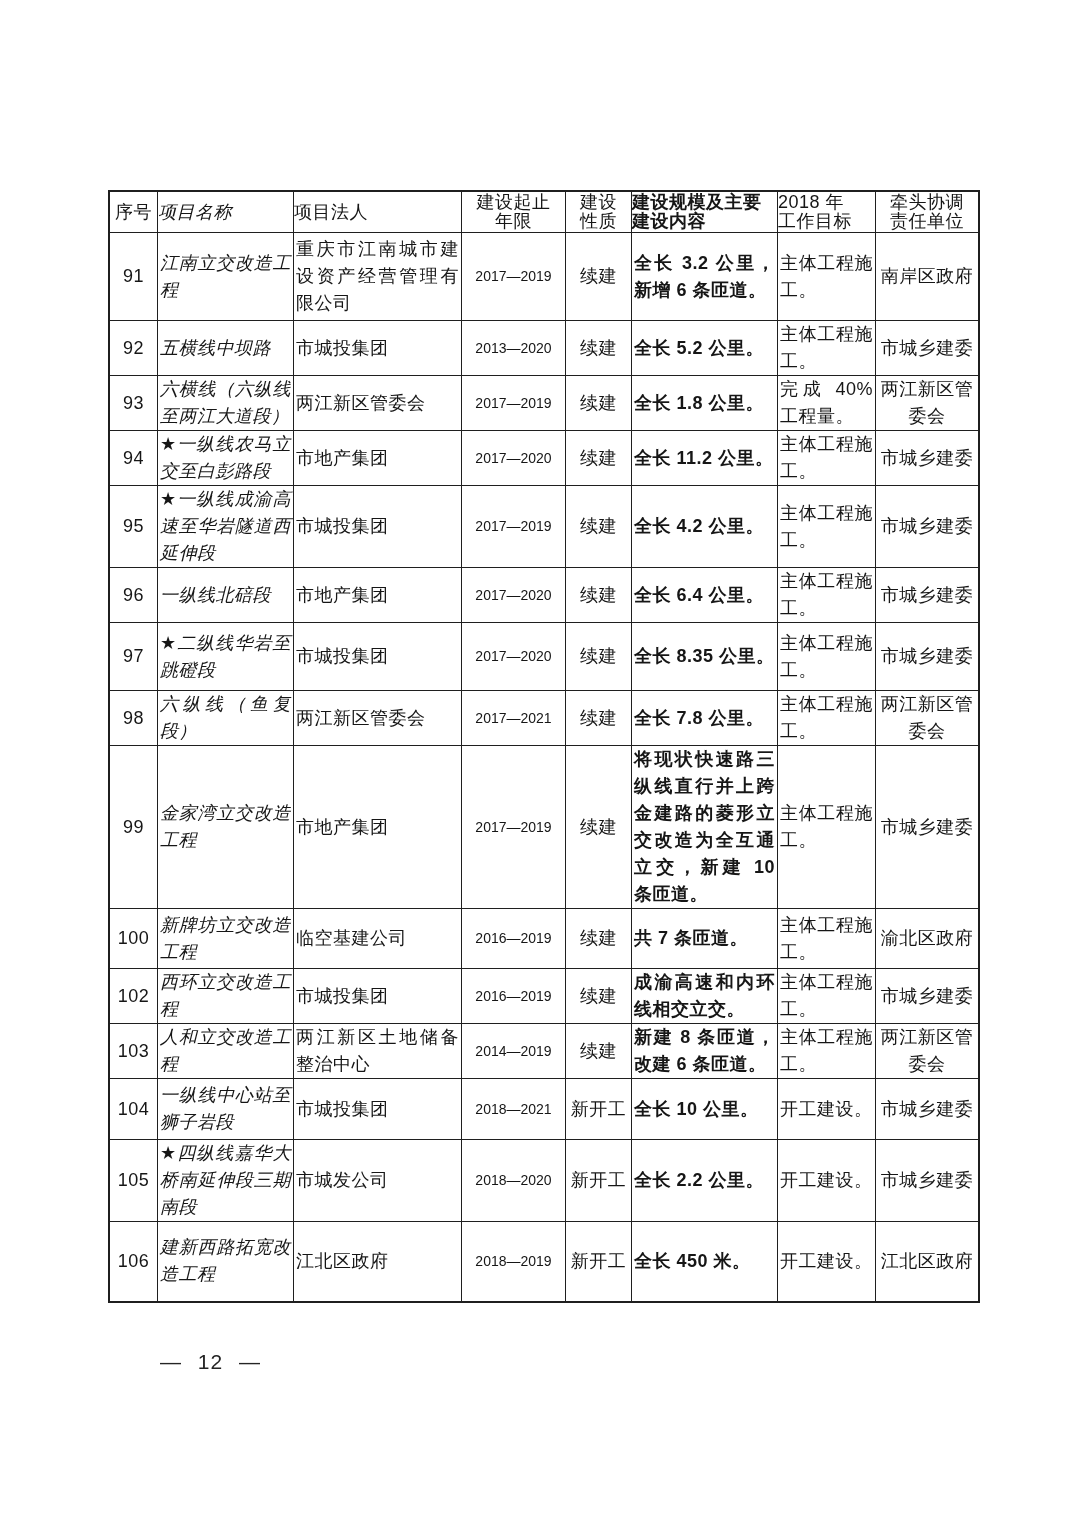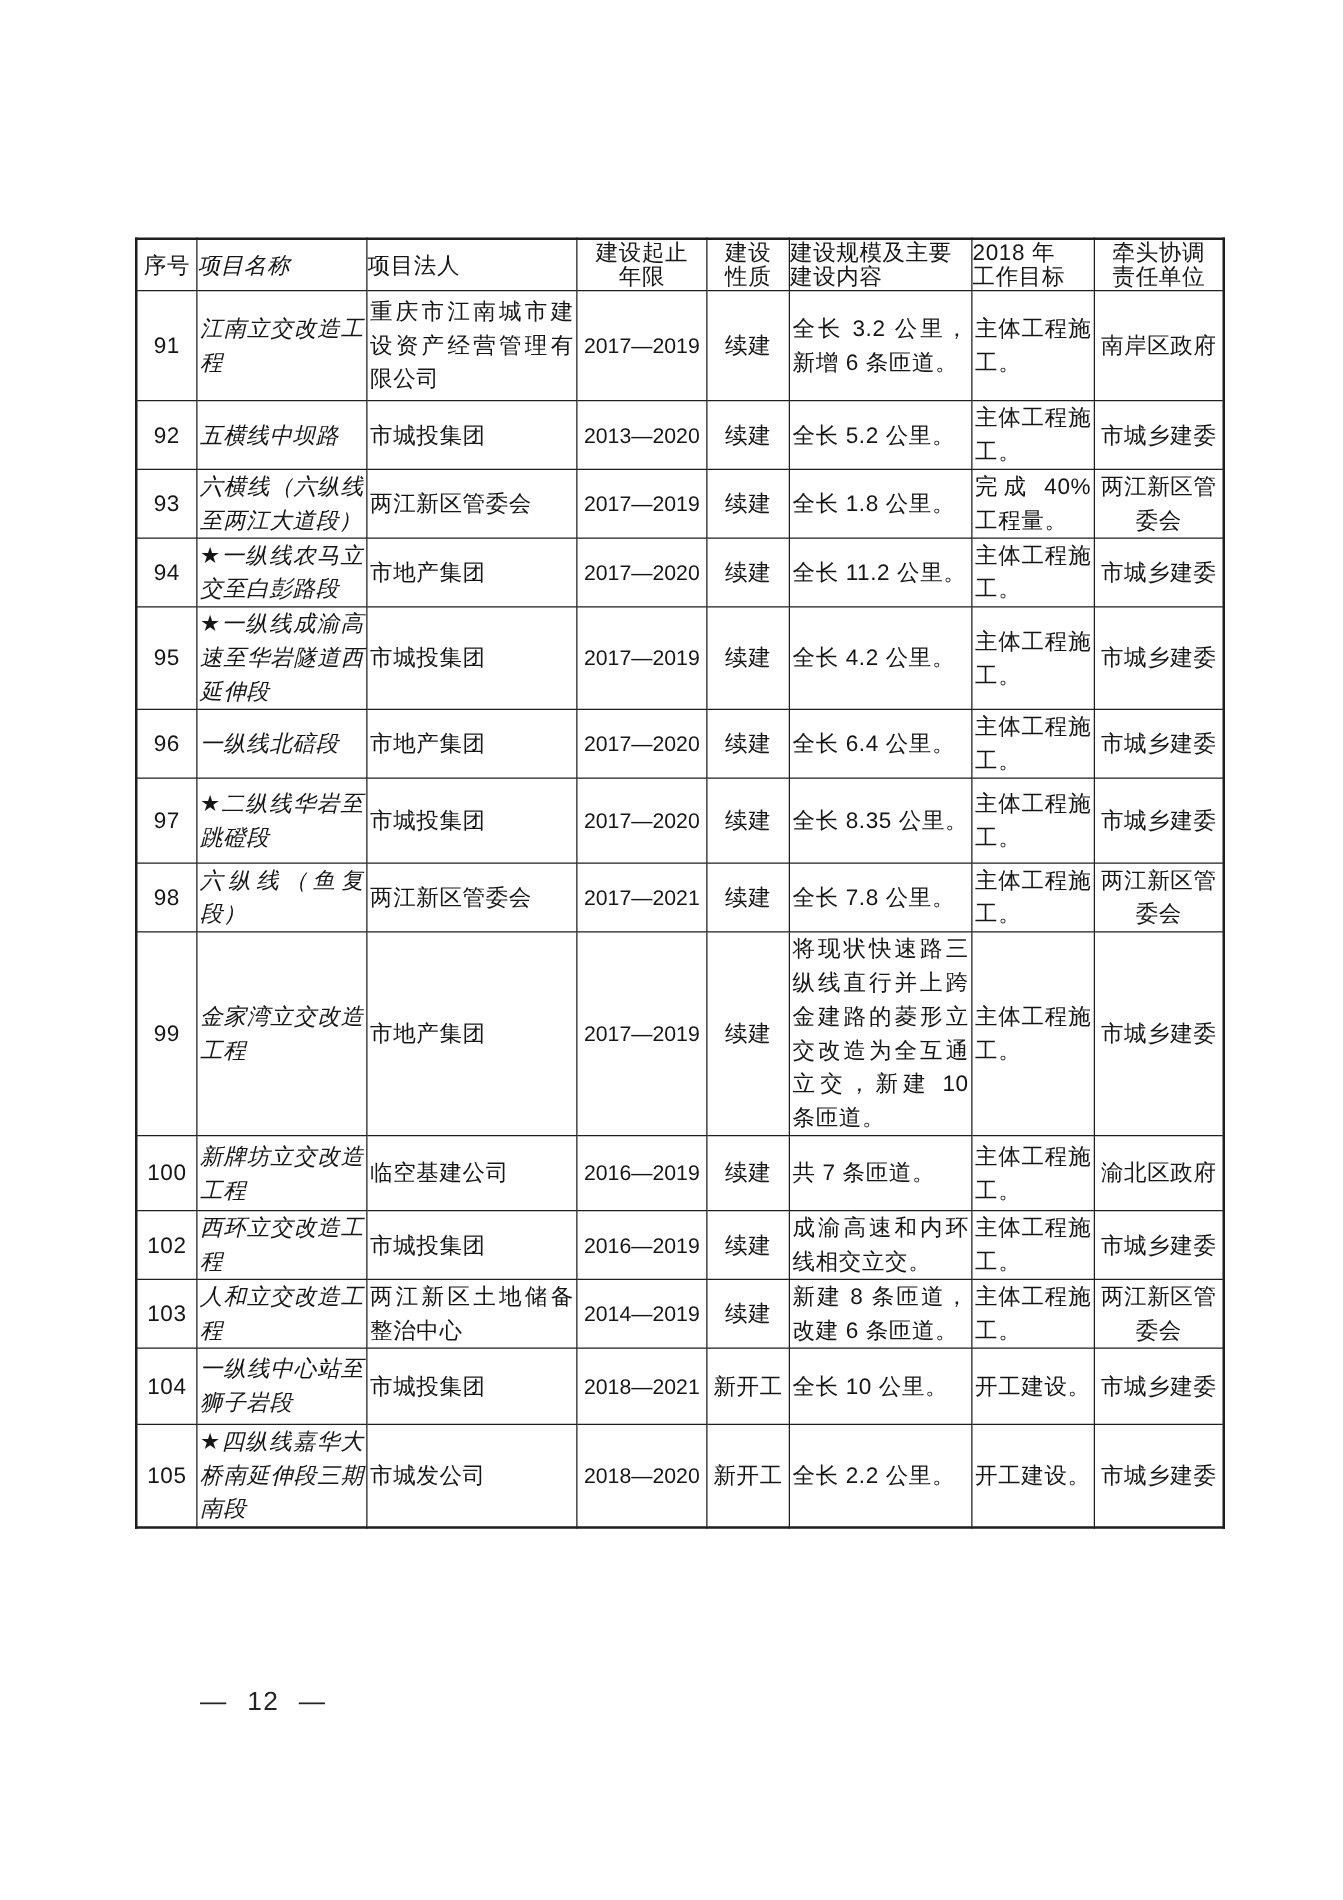--- a/index.html
+++ b/index.html
@@ -32,23 +32,23 @@
   th{
     text-align:center;
     white-space:pre-line;
     line-height:19px;
     padding:1px 0;
   }
   
   .col-no{width:47px;text-align:center;}
   .col-name{width:135px;text-align:justify;font-style:italic;}
   .col-legal{width:167px;text-align:justify;}
-  .col-years{width:103px;text-align:center;white-space:nowrap;letter-spacing:0;font-size:17px;}
+  .col-years{width:103px;text-align:center;white-space:nowrap;letter-spacing:0;font-size:14px;}
   .col-nature{width:65px;text-align:center;}
-  .col-scope{width:145px;text-align:justify;}
+  .col-scope{width:145px;text-align:justify;font-weight:bold;}
   .col-goal{width:97px;text-align:justify;}
   .col-unit{width:102px;text-align:center;}
   th.col-years,th.col-goal{font-size:18px;letter-spacing:0.5px;white-space:pre-line;}
 
   
   tbody tr:nth-child(1){height:88px;}
   tbody tr:nth-child(2){height:52px;}
   tbody tr:nth-child(3){height:53px;}
   tbody tr:nth-child(4){height:52px;}
   tbody tr:nth-child(5){height:81px;}
@@ -227,18 +227,28 @@
         <tr>
           <td class="col-no">105</td>
           <td class="col-name">★四纵线嘉华大桥南延伸段三期南段</td>
           <td class="col-legal">市城发公司</td>
           <td class="col-years">2018—2020</td>
           <td class="col-nature">新开工</td>
           <td class="col-scope">全长 2.2 公里。</td>
           <td class="col-goal">开工建设。</td>
           <td class="col-unit">市城乡建委</td>
         </tr>
+        <tr>
+          <td class="col-no">106</td>
+          <td class="col-name">建新西路拓宽改造工程</td>
+          <td class="col-legal">江北区政府</td>
+          <td class="col-years">2018—2019</td>
+          <td class="col-nature">新开工</td>
+          <td class="col-scope">全长 450 米。</td>
+          <td class="col-goal">开工建设。</td>
+          <td class="col-unit">江北区政府</td>
+        </tr>
       </tbody>
   </table>
 
   <div class="page-num">— 12 —</div>
 
 </div>
 
 </body></html>

